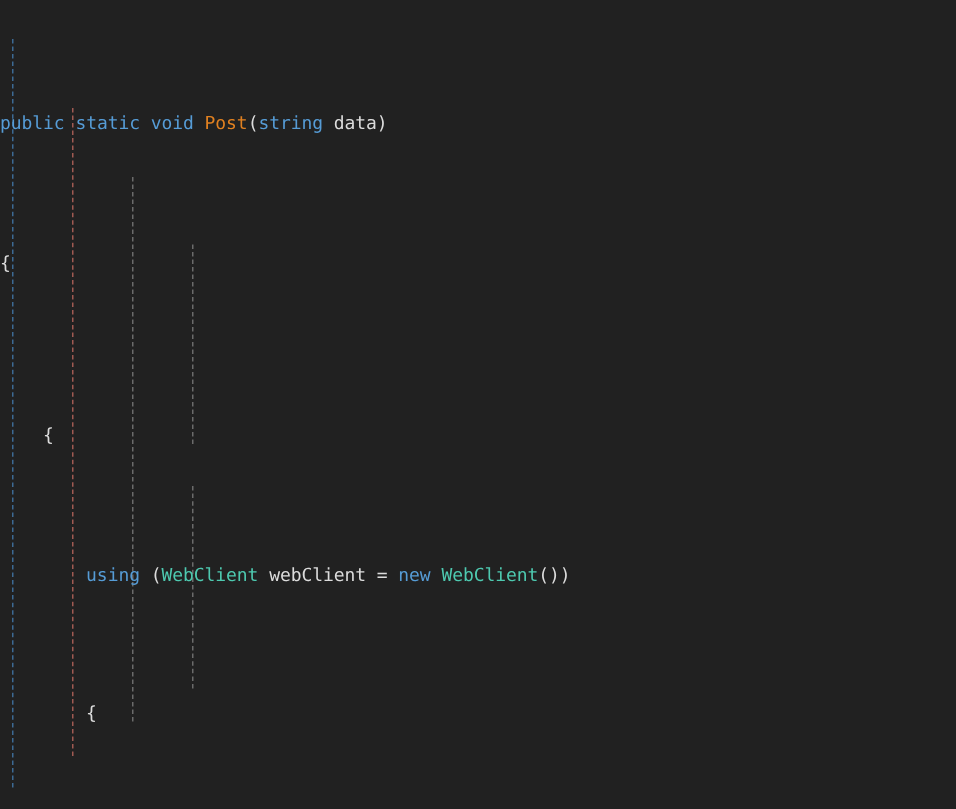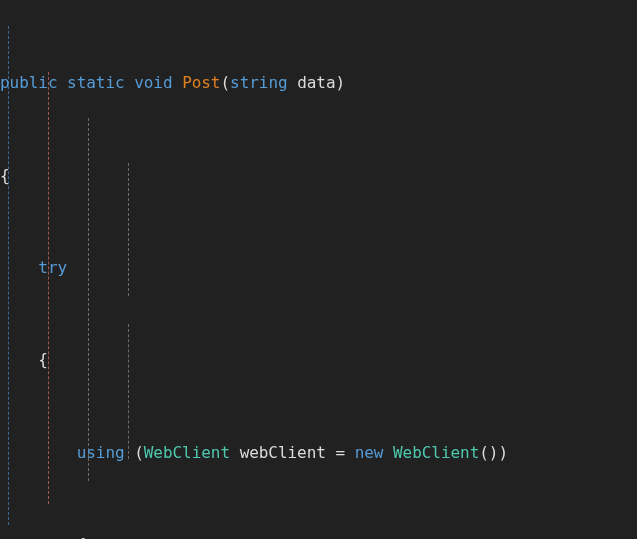--- a/index.html
+++ b/index.html
@@ -7,21 +7,21 @@
     padding: 0;
     background: #212121;
   }
   #editor {
     position: relative;
     width: 637px;
     height: 539px;
     background: #212121;
     overflow: hidden;
     font-family: "DejaVu Sans Mono", "Liberation Mono", monospace;
-    font-size: 16px;
+    font-size: 12px;
     line-height: 23.1px;
     letter-spacing: -0.05px;
     -webkit-font-smoothing: antialiased;
   }
   #guides {
     position: absolute;
     top: 0; left: 0;
     width: 637px;
     height: 539px;
     pointer-events: none;
@@ -58,21 +58,20 @@
       <div class="guide" style="left: 128px; top: 163px; height: 133px; border-left-color: rgb(107, 107, 107);"></div>
       <div class="guide" style="left: 128px; top: 324px; height: 135px; border-left-color: rgb(107, 107, 107);"></div>
     </div>
 
   <div id="code">
 
     <span class="ln"><span class="kw" style="color: rgb(86, 156, 214);">public</span><span class="pln" style="color: rgb(220, 220, 220);"> </span><span class="kw" style="color: rgb(86, 156, 214);">static</span><span class="pln" style="color: rgb(220, 220, 220);"> </span><span class="kw" style="color: rgb(86, 156, 214);">void</span><span class="pln" style="color: rgb(220, 220, 220);"> </span><span class="mth" style="color: rgb(224, 128, 32);">Post</span><span class="pln" style="color: rgb(220, 220, 220);">(</span><span class="kw" style="color: rgb(86, 156, 214);">string</span><span class="pln" style="color: rgb(220, 220, 220);"> </span><span class="var" style="color: rgb(220, 220, 220);">data</span><span class="pln" style="color: rgb(220, 220, 220);">)</span></span>
 
     <span class="ln"><span class="pln" style="color: rgb(220, 220, 220);">{</span></span>
 
-    <span class="ln"><span class="pln" style="color: rgb(220, 220, 220);">    </span><span class="kw" style="color: rgb(86, 156, 214);">try</span></span>
 
     <span class="ln"><span class="pln" style="color: rgb(220, 220, 220);">    </span><span class="pln" style="color: rgb(220, 220, 220);">{</span></span>
 
     <span class="ln"><span class="pln" style="color: rgb(220, 220, 220);">        </span><span class="kw" style="color: rgb(86, 156, 214);">using</span><span class="pln" style="color: rgb(220, 220, 220);"> </span><span class="pln" style="color: rgb(220, 220, 220);">(</span><span class="typ" style="color: rgb(78, 201, 176);">WebClient</span><span class="pln" style="color: rgb(220, 220, 220);"> </span><span class="var" style="color: rgb(220, 220, 220);">webClient</span><span class="pln" style="color: rgb(220, 220, 220);"> = </span><span class="kw" style="color: rgb(86, 156, 214);">new</span><span class="pln" style="color: rgb(220, 220, 220);"> </span><span class="typ" style="color: rgb(78, 201, 176);">WebClient</span><span class="pln" style="color: rgb(220, 220, 220);">())</span></span>
 
     <span class="ln"><span class="pln" style="color: rgb(220, 220, 220);">        </span><span class="pln" style="color: rgb(220, 220, 220);">{</span></span>
 
     
 
     

